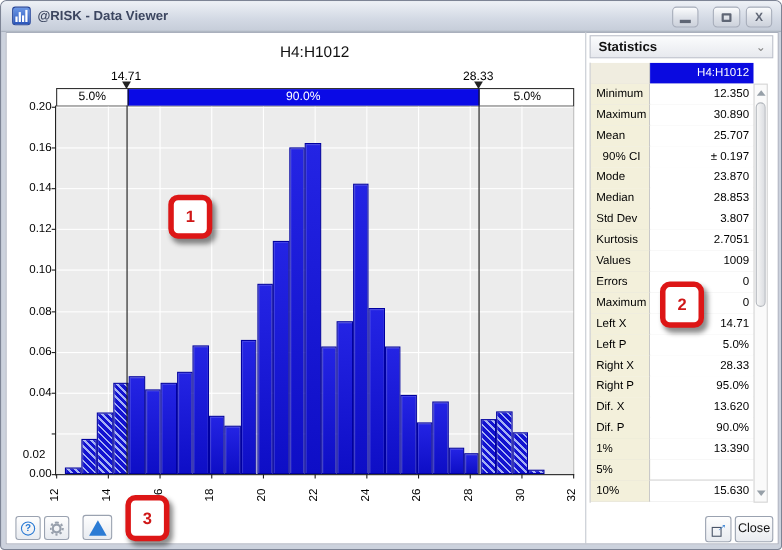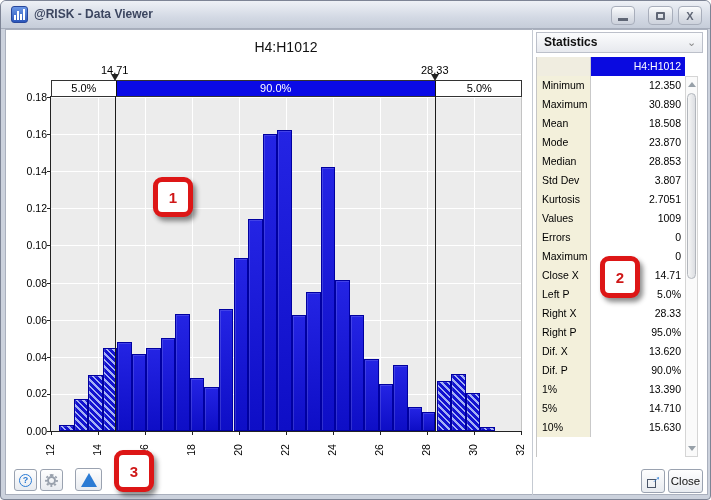--- a/index.html
+++ b/index.html
@@ -127,21 +127,21 @@
   <div class="marker-label" id="marker-left-label" style="left: 91.685px;">14.71</div>
   <div class="marker-label" id="marker-right-label" style="left: 411.755px;">28.33</div>
   <div class="marker-tri" id="marker-left-tri" style="left: 109.685px;"></div>
   <div class="marker-tri" id="marker-right-tri" style="left: 429.755px;"></div>
 
   <div id="plot"></div>
   <div id="chart-layer">
       <div class="ytick" style="top: 424px;">0.00</div>
       <div class="ytickmark" style="top: 430px;"></div>
       <div class="ygrid" style="top: 392.889px;"></div>
-      <div class="ytick" style="top: 386px;">0.02</div>
+      <div class="ytick" style="top: 406px; text-align: center;">0.02</div>
       <div class="ytickmark" style="top: 392.889px;"></div>
       <div class="ygrid" style="top: 355.778px;"></div>
       <div class="ytick" style="top: 349.778px;">0.04</div>
       <div class="ytickmark" style="top: 355.778px;"></div>
       <div class="ygrid" style="top: 318.667px;"></div>
       <div class="ytick" style="top: 312.667px;">0.06</div>
       <div class="ytickmark" style="top: 318.667px;"></div>
       <div class="ygrid" style="top: 281.556px;"></div>
       <div class="ytick" style="top: 275.556px;">0.08</div>
       <div class="ytickmark" style="top: 281.556px;"></div>
@@ -151,21 +151,21 @@
       <div class="ygrid" style="top: 207.333px;"></div>
       <div class="ytick" style="top: 201.333px;">0.12</div>
       <div class="ytickmark" style="top: 207.333px;"></div>
       <div class="ygrid" style="top: 170.222px;"></div>
       <div class="ytick" style="top: 164.222px;">0.14</div>
       <div class="ytickmark" style="top: 170.222px;"></div>
       <div class="ygrid" style="top: 133.111px;"></div>
       <div class="ytick" style="top: 127.111px;">0.16</div>
       <div class="ytickmark" style="top: 133.111px;"></div>
       <div class="ygrid" style="top: 96px;"></div>
-      <div class="ytick" style="top: 90px;">0.18</div>
+      <div class="ytick" style="top: 90px;">0.20</div>
       <div class="ytickmark" style="top: 96px;"></div>
       <div class="xtickmark" style="left: 50px;"></div>
       <div class="xtick" style="left: 34px; top: 443px;">12</div>
       <div class="xgrid" style="left: 97px;"></div>
       <div class="xtickmark" style="left: 97px;"></div>
       <div class="xtick" style="left: 81px; top: 443px;">14</div>
       <div class="xgrid" style="left: 144px;"></div>
       <div class="xtickmark" style="left: 144px;"></div>
       <div class="xtick" style="left: 128px; top: 443px;">16</div>
       <div class="xgrid" style="left: 191px;"></div>
@@ -240,21 +240,25 @@
         <div class="srow">
           <span class="lbl">Minimum</span>
           <span class="val">12.350</span>
         </div>
         <div class="srow">
           <span class="lbl">Maximum</span>
           <span class="val">30.890</span>
         </div>
         <div class="srow">
           <span class="lbl">Mean</span>
-          <span class="val">18.508</span>
+          <span class="val">25.707</span>
+        </div>
+        <div class="srow">
+          <span class="lbl">  90% CI</span>
+          <span class="val">± 0.197</span>
         </div>
         <div class="srow">
           <span class="lbl">Mode</span>
           <span class="val">23.870</span>
         </div>
         <div class="srow">
           <span class="lbl">Median</span>
           <span class="val">28.853</span>
         </div>
         <div class="srow">
@@ -271,21 +275,21 @@
         </div>
         <div class="srow">
           <span class="lbl">Errors</span>
           <span class="val">0</span>
         </div>
         <div class="srow">
           <span class="lbl">Maximum</span>
           <span class="val">0</span>
         </div>
         <div class="srow">
-          <span class="lbl">Close X</span>
+          <span class="lbl">Left X</span>
           <span class="val">14.71</span>
         </div>
         <div class="srow">
           <span class="lbl">Left P</span>
           <span class="val">5.0%</span>
         </div>
         <div class="srow">
           <span class="lbl">Right X</span>
           <span class="val">28.33</span>
         </div>
@@ -300,21 +304,20 @@
         <div class="srow">
           <span class="lbl">Dif. P</span>
           <span class="val">90.0%</span>
         </div>
         <div class="srow">
           <span class="lbl">1%</span>
           <span class="val">13.390</span>
         </div>
         <div class="srow">
           <span class="lbl">5%</span>
-          <span class="val">14.710</span>
         </div>
         <div class="srow">
           <span class="lbl">10%</span>
           <span class="val">15.630</span>
         </div>
       </div>
   </div>
   <div id="stats-scrollbar"></div>
   <div id="sb-up"></div>
   <div id="sb-thumb"></div>

